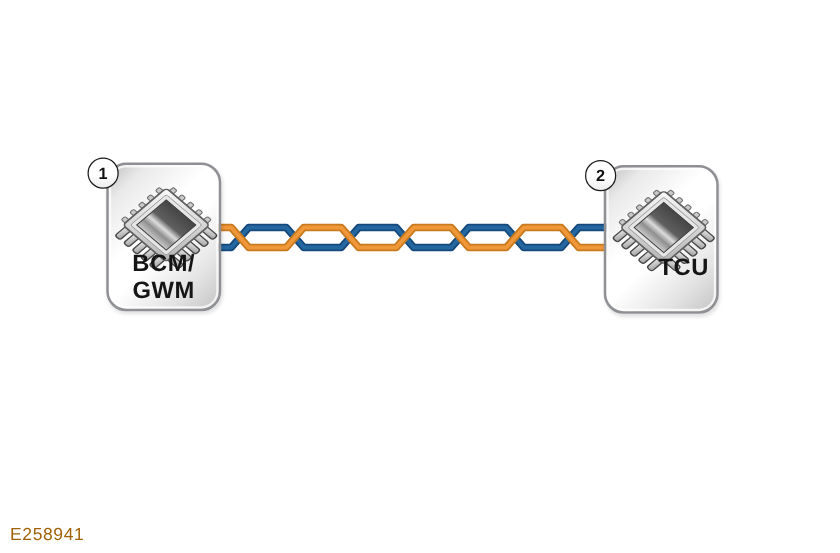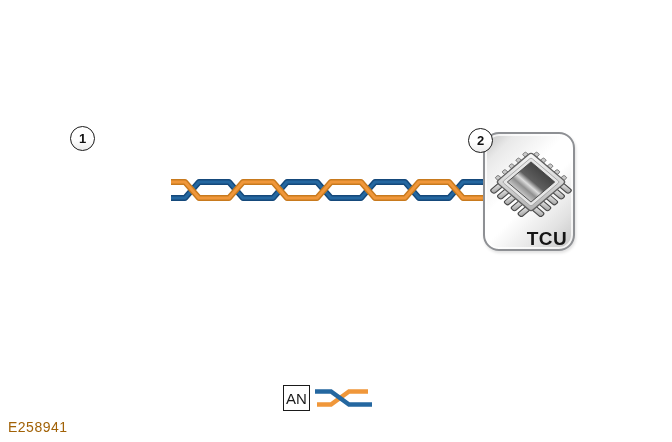--- a/index.html
+++ b/index.html
@@ -14,21 +14,21 @@
     box-shadow:inset 0 0 0 2px rgba(255,255,255,.75), 1px 2px 3px rgba(0,0,0,.12);
     z-index:2;
   }
   #module-left{left:85px;top:130px;}
   #module-right{left:483px;top:132px;}
   .chip{position:absolute;left:-6px;top:4px;pointer-events:none;}
   .module-label{
     position:absolute;left:0;right:0;bottom:4px;text-align:center;
     font-weight:bold;font-size:19px;line-height:21px;color:#151515;letter-spacing:.5px;
   }
-  #module-right .module-label{bottom:0;margin-left:36px;}
+  #module-right .module-label{bottom:24px;margin-left:36px;}
   
   .callout{
     position:absolute;width:23px;height:23px;border:1.6px solid #1b1b1b;border-radius:50%;
     background:linear-gradient(180deg,#ffffff 55%,#ececec 100%);
     display:flex;align-items:center;justify-content:center;
     font-weight:bold;font-size:13px;color:#111;z-index:3;
   }
   #callout-1{left:70px;top:126px;}
   #callout-2{left:468px;top:128px;}
   
@@ -104,35 +104,37 @@
     </defs>
   </svg>
 
   <svg id="cable-svg" width="672" height="442" viewBox="0 0 672 442">
       <polyline points="171,198 185,198 199,182 229,182 243,198 273,198 287,182 317,182 331,198 361,198 375,182 405,182 419,198 449,198 463,182 486,182" fill="none" stroke="#15497B" stroke-width="6" stroke-linejoin="round"></polyline>
       <polyline points="171,198 185,198 199,182 229,182 243,198 273,198 287,182 317,182 331,198 361,198 375,182 405,182 419,198 449,198 463,182 486,182" fill="none" stroke="#2467A0" stroke-width="3.2" stroke-linejoin="round"></polyline>
       <polyline points="171,182 185,182 199,198 229,198 243,182 273,182 287,198 317,198 331,182 361,182 375,198 405,198 419,182 449,182 463,198 486,198" fill="none" stroke="#C87A1E" stroke-width="6" stroke-linejoin="round"></polyline>
       <polyline points="171,182 185,182 199,198 229,198 243,182 273,182 287,198 317,198 331,182 361,182 375,198 405,198 419,182 449,182 463,198 486,198" fill="none" stroke="#F0973A" stroke-width="3.2" stroke-linejoin="round"></polyline>
     </svg>
 
+  <div class="module" id="module-left">
+    <svg class="chip" width="104" height="88" viewBox="-55 -50 110 100">
+        <use href="#chipIcon"></use>
+      </svg>
+    <div class="module-label">
+      <div>BCM/</div>
+      <div>GWM</div>
+    </div>
+  </div>
 
   <div class="module" id="module-right">
     <svg class="chip" width="104" height="88" viewBox="-55 -50 110 100">
         <use href="#chipIcon"></use>
       </svg>
     <div class="module-label">
       <div>TCU</div>
     </div>
   </div>
 
   <div class="callout" id="callout-1">1</div>
   <div class="callout" id="callout-2">2</div>
 
-  <div id="legend">
-    <div id="legend-box">AN</div>
-    <svg id="legend-symbol" width="64" height="26" viewBox="0 0 64 26">
-      <polyline points="5,19.5 19,19.5 37,6.5 56,6.5" fill="none" stroke-width="4.5" stroke="#F0973A"></polyline>
-      <polyline points="3,6.5 19,6.5 37,19.5 60,19.5" fill="none" stroke-width="4.5" stroke="#2467A0"></polyline>
-    </svg>
-  </div>
 
   <div id="figure-code">E258941</div>
 </div>
 
 </body></html>

